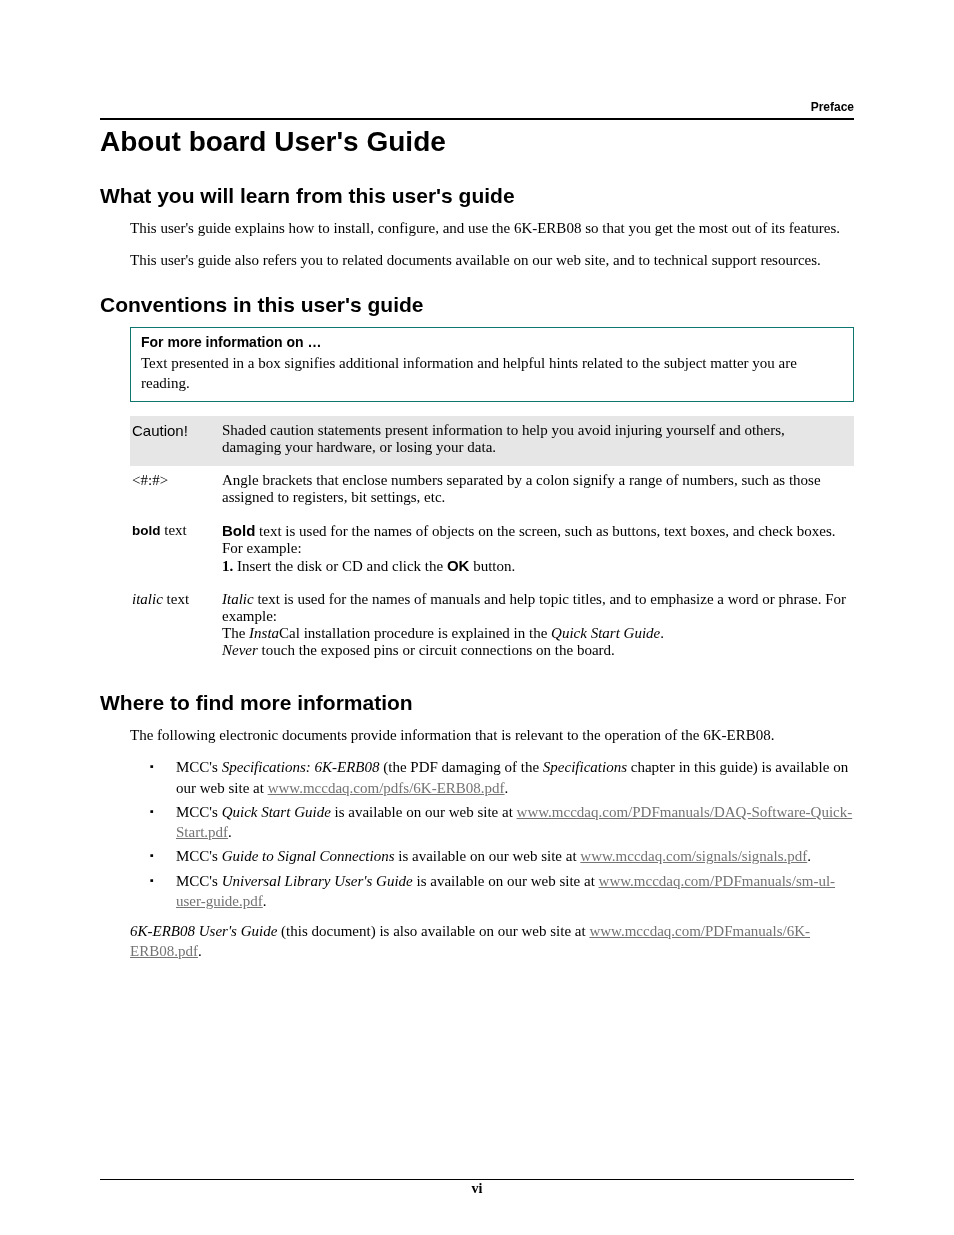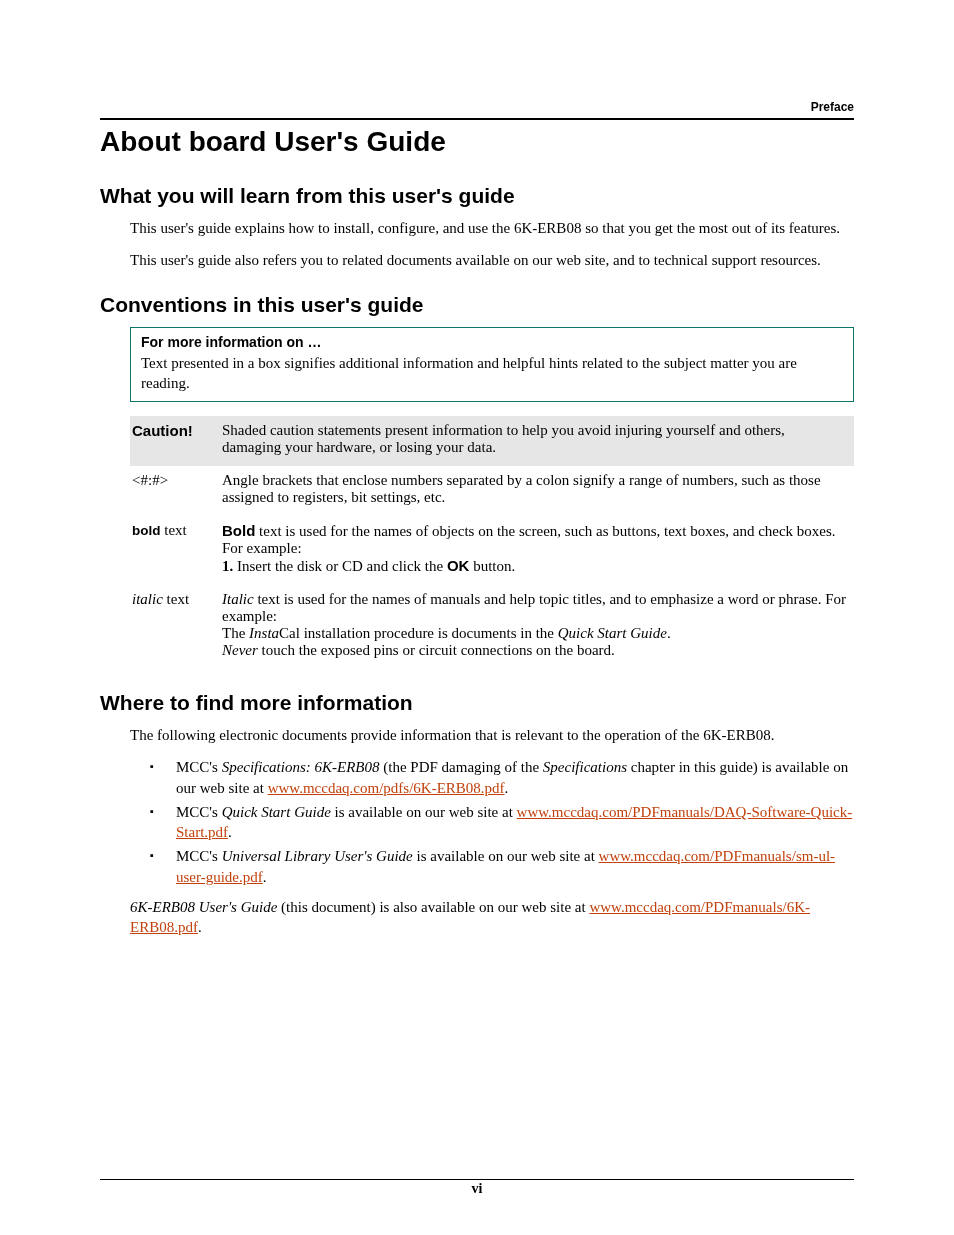--- a/index.html
+++ b/index.html
@@ -55,21 +55,21 @@
     .conv-table {
       margin-left: 30px;
       width: calc(100% - 30px);
       border-collapse: collapse;
     }
     .conv-table td { vertical-align: top; padding: 6px 8px 10px 2px; }
     .conv-table td.left { width: 90px; }
     .caution-row td { background: #e6e6e6; }
     .caution-label {
       font-family: Arial, Helvetica, sans-serif;
-      font-weight: bold;
+      font-weight: normal;
     }
     .small-sans-bold {
       font-family: Arial, Helvetica, sans-serif;
       font-weight: bold;
       font-size: 13.5px;
     }
     .bold-sans { font-family: Arial, Helvetica, sans-serif; font-weight: bold; }
     .italic { font-style: italic; }
     .list {
       margin-left: 50px;
@@ -81,21 +81,21 @@
       margin-bottom: 4px;
       line-height: 1.35;
     }
     .list li::before {
       content: "\25AA";
       position: absolute;
       left: 0;
       top: 2px;
       font-size: 11px;
     }
-    a.link { color: #c2410c; text-decoration: underline; }
+    a.link { color: #737373; text-decoration: underline; }
     .footer-rule {
       border-top: 1px solid #000;
       position: absolute;
       bottom: 55px;
       left: 100px;
       right: 100px;
     }
     .page-num {
       position: absolute;
       bottom: 38px;
@@ -140,38 +140,41 @@
     <td class="left"><span class="small-sans-bold">bold</span><span> text</span></td>
     <td>
       <span class="bold-sans">Bold</span><span> text is used for the names of objects on the screen, such as buttons, text boxes, and check boxes. For example:</span><br>
       <span class="ol-num">1.</span><span>   Insert the disk or CD and click the </span><span class="bold-sans">OK</span><span> button.</span>
     </td>
   </tr>
   <tr>
     <td class="left"><span class="italic">italic</span><span> text</span></td>
     <td>
       <span class="italic">Italic</span><span> text is used for the names of manuals and help topic titles, and to emphasize a word or phrase. For example:</span><br>
-      <span>The </span><span class="italic">Insta</span><span>Cal installation procedure is documents in the </span><span class="italic">Quick Start Guide</span><span>.</span><br>
+      <span>The </span><span class="italic">Insta</span><span>Cal installation procedure is explained in the </span><span class="italic">Quick Start Guide</span><span>.</span><br>
       <span class="italic">Never</span><span> touch the exposed pins or circuit connections on the board.</span>
     </td>
   </tr>
 </tbody>
   </table>
 
 <h2>Where to find more information</h2>
 <p class="body-para">The following electronic documents provide information that is relevant to the operation of the 6K-ERB08.</p>
 
 <ul class="list">
   <li>
     <span>MCC's </span><span class="italic">Specifications: 6K-ERB08</span><span> (the PDF damaging of the </span><span class="italic">Specifications</span><span> chapter in this guide) is available on our web site at </span><a class="link">www.mccdaq.com/pdfs/6K-ERB08.pdf</a><span>.</span>
   </li>
   <li>
     <span>MCC's </span><span class="italic">Quick Start Guide</span><span> is available on our web site at </span><a class="link">www.mccdaq.com/PDFmanuals/DAQ-Software-Quick-Start.pdf</a><span>.</span>
   </li>
   <li>
+    <span>MCC's </span><span class="italic">Guide to Signal Connections</span><span> is available on our web site at </span><a class="link">www.mccdaq.com/signals/signals.pdf</a><span>.</span>
+  </li>
+  <li>
     <span>MCC's </span><span class="italic">Universal Library User's Guide</span><span> is available on our web site at </span><a class="link">www.mccdaq.com/PDFmanuals/sm-ul-user-guide.pdf</a><span>.</span>
   </li>
 </ul>
 
 <p class="body-para" style="margin-top:10px;">
   <span class="italic">6K-ERB08 User's Guide</span><span> (this document) is also available on our web site at </span><a class="link">www.mccdaq.com/PDFmanuals/6K-ERB08.pdf</a><span>.</span>
 </p>
 
 <div class="footer-rule"></div>
 <div class="page-num">vi</div>

